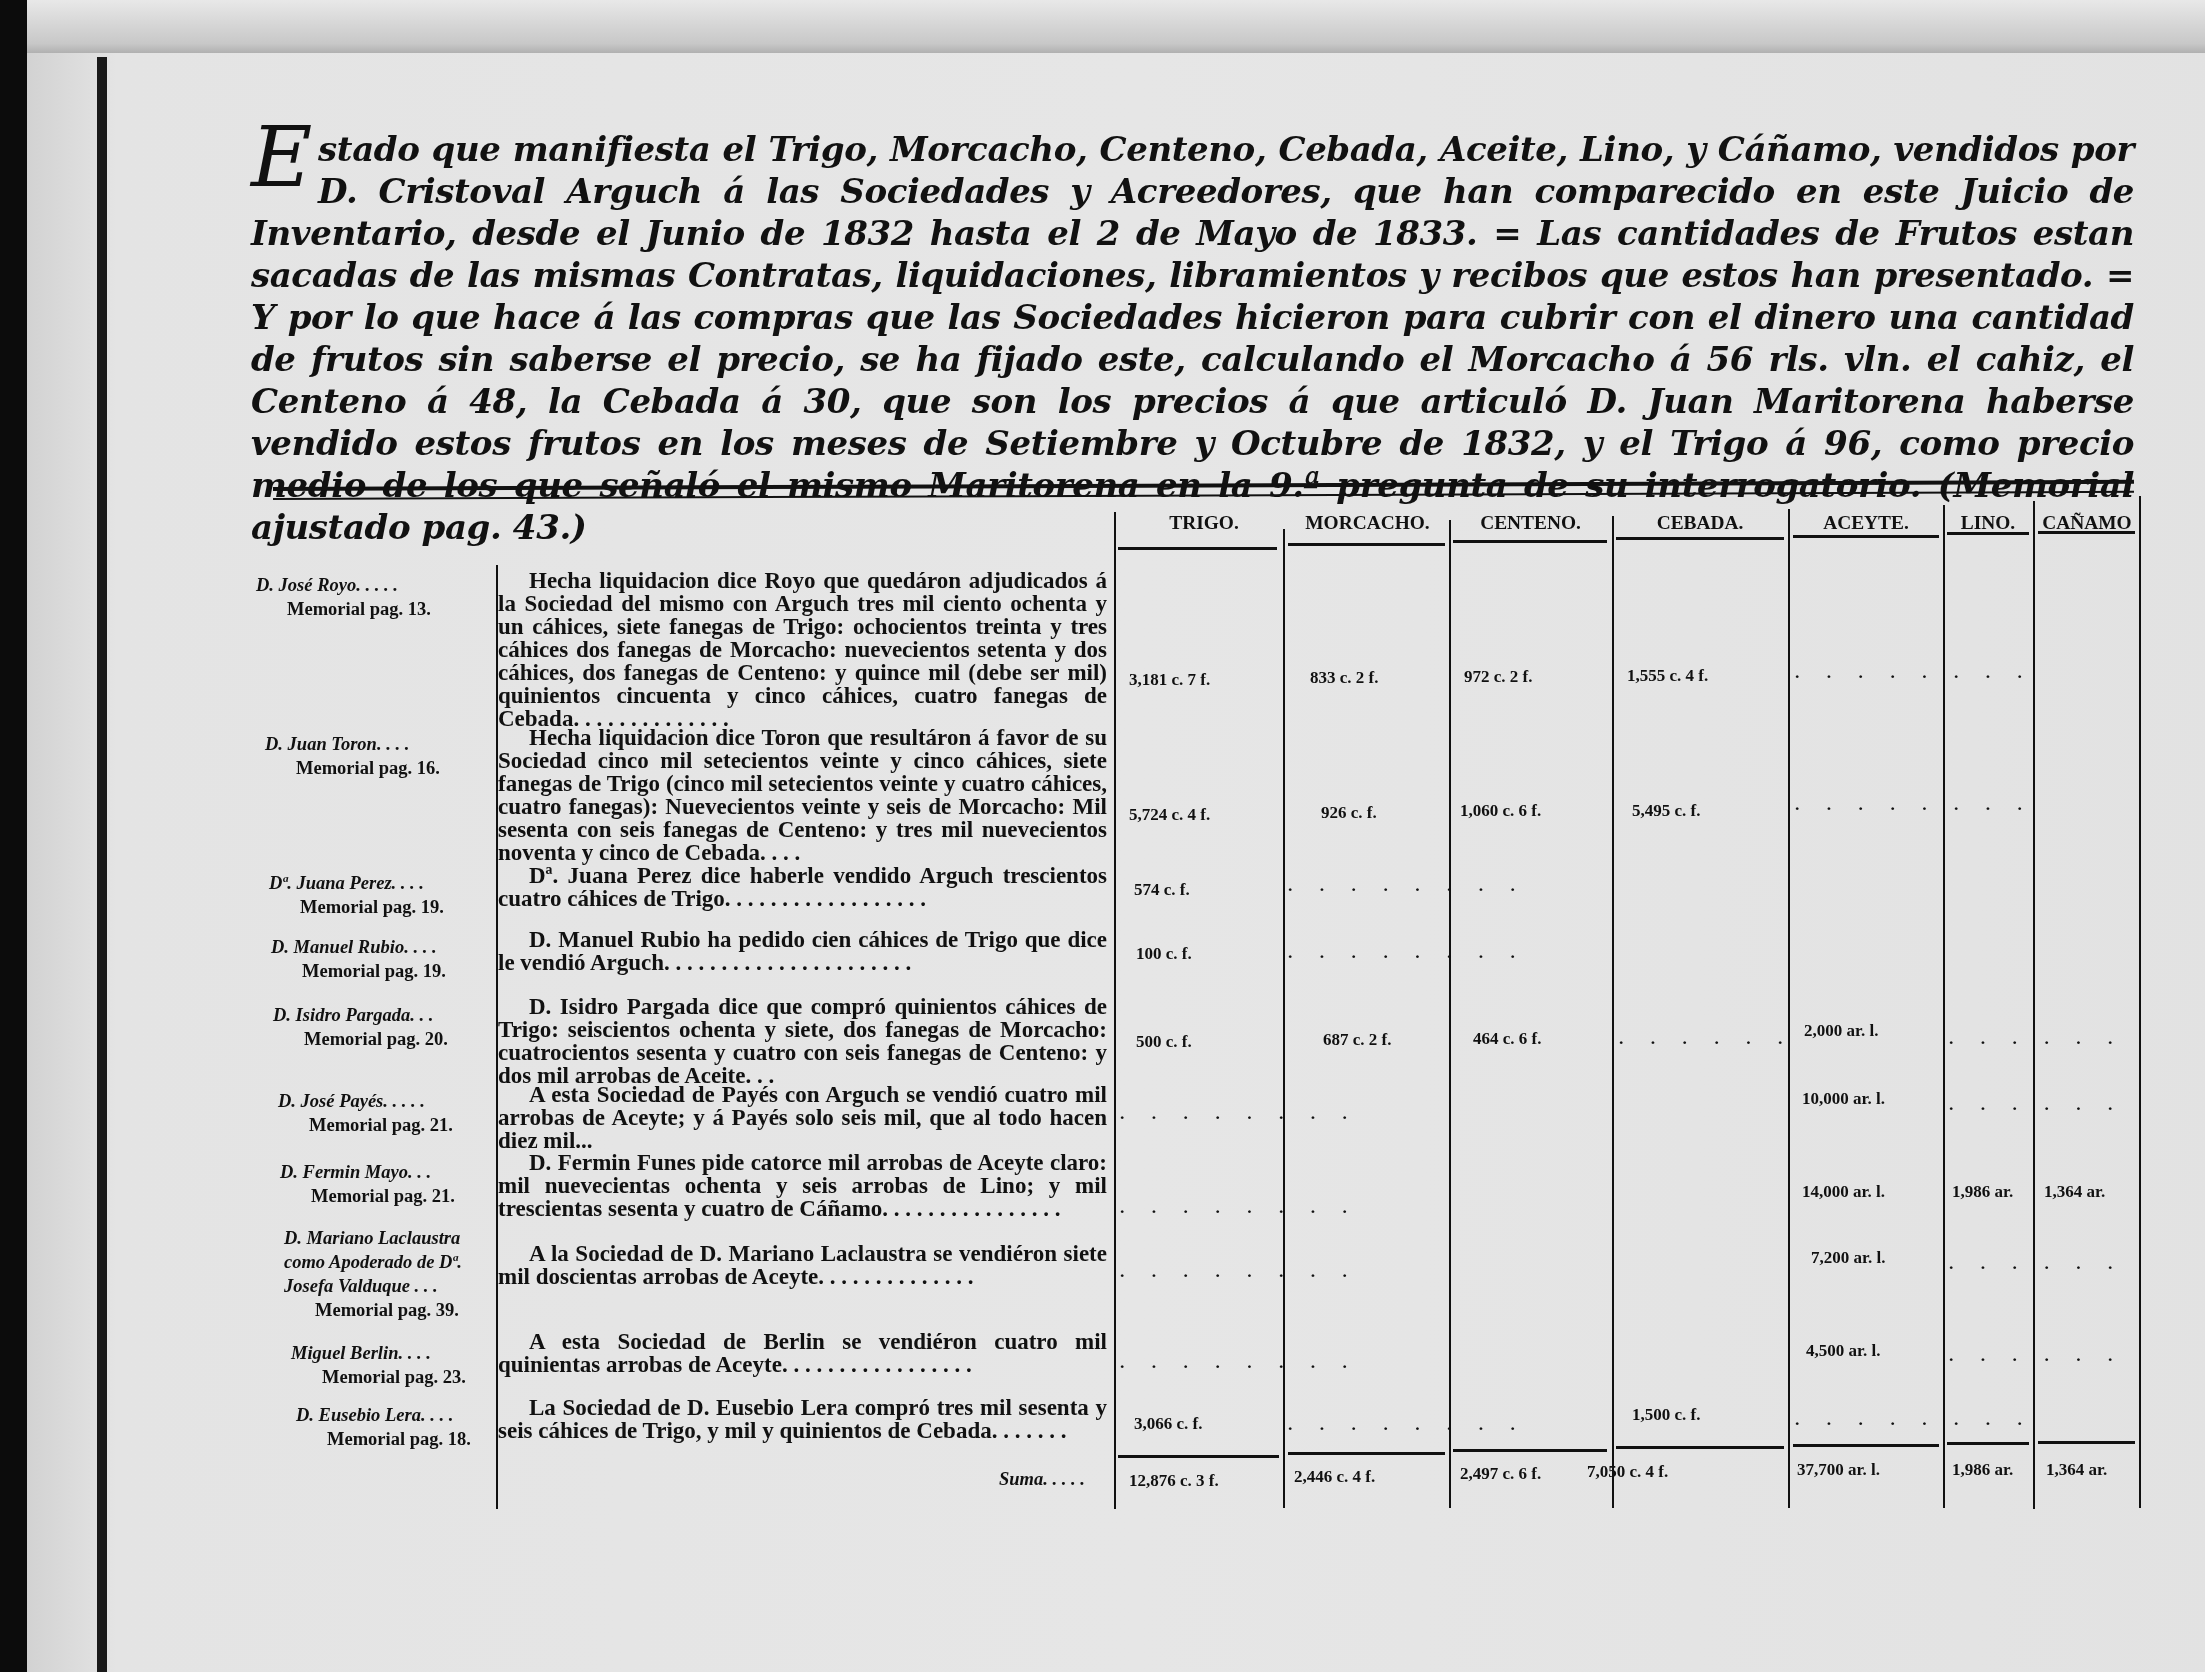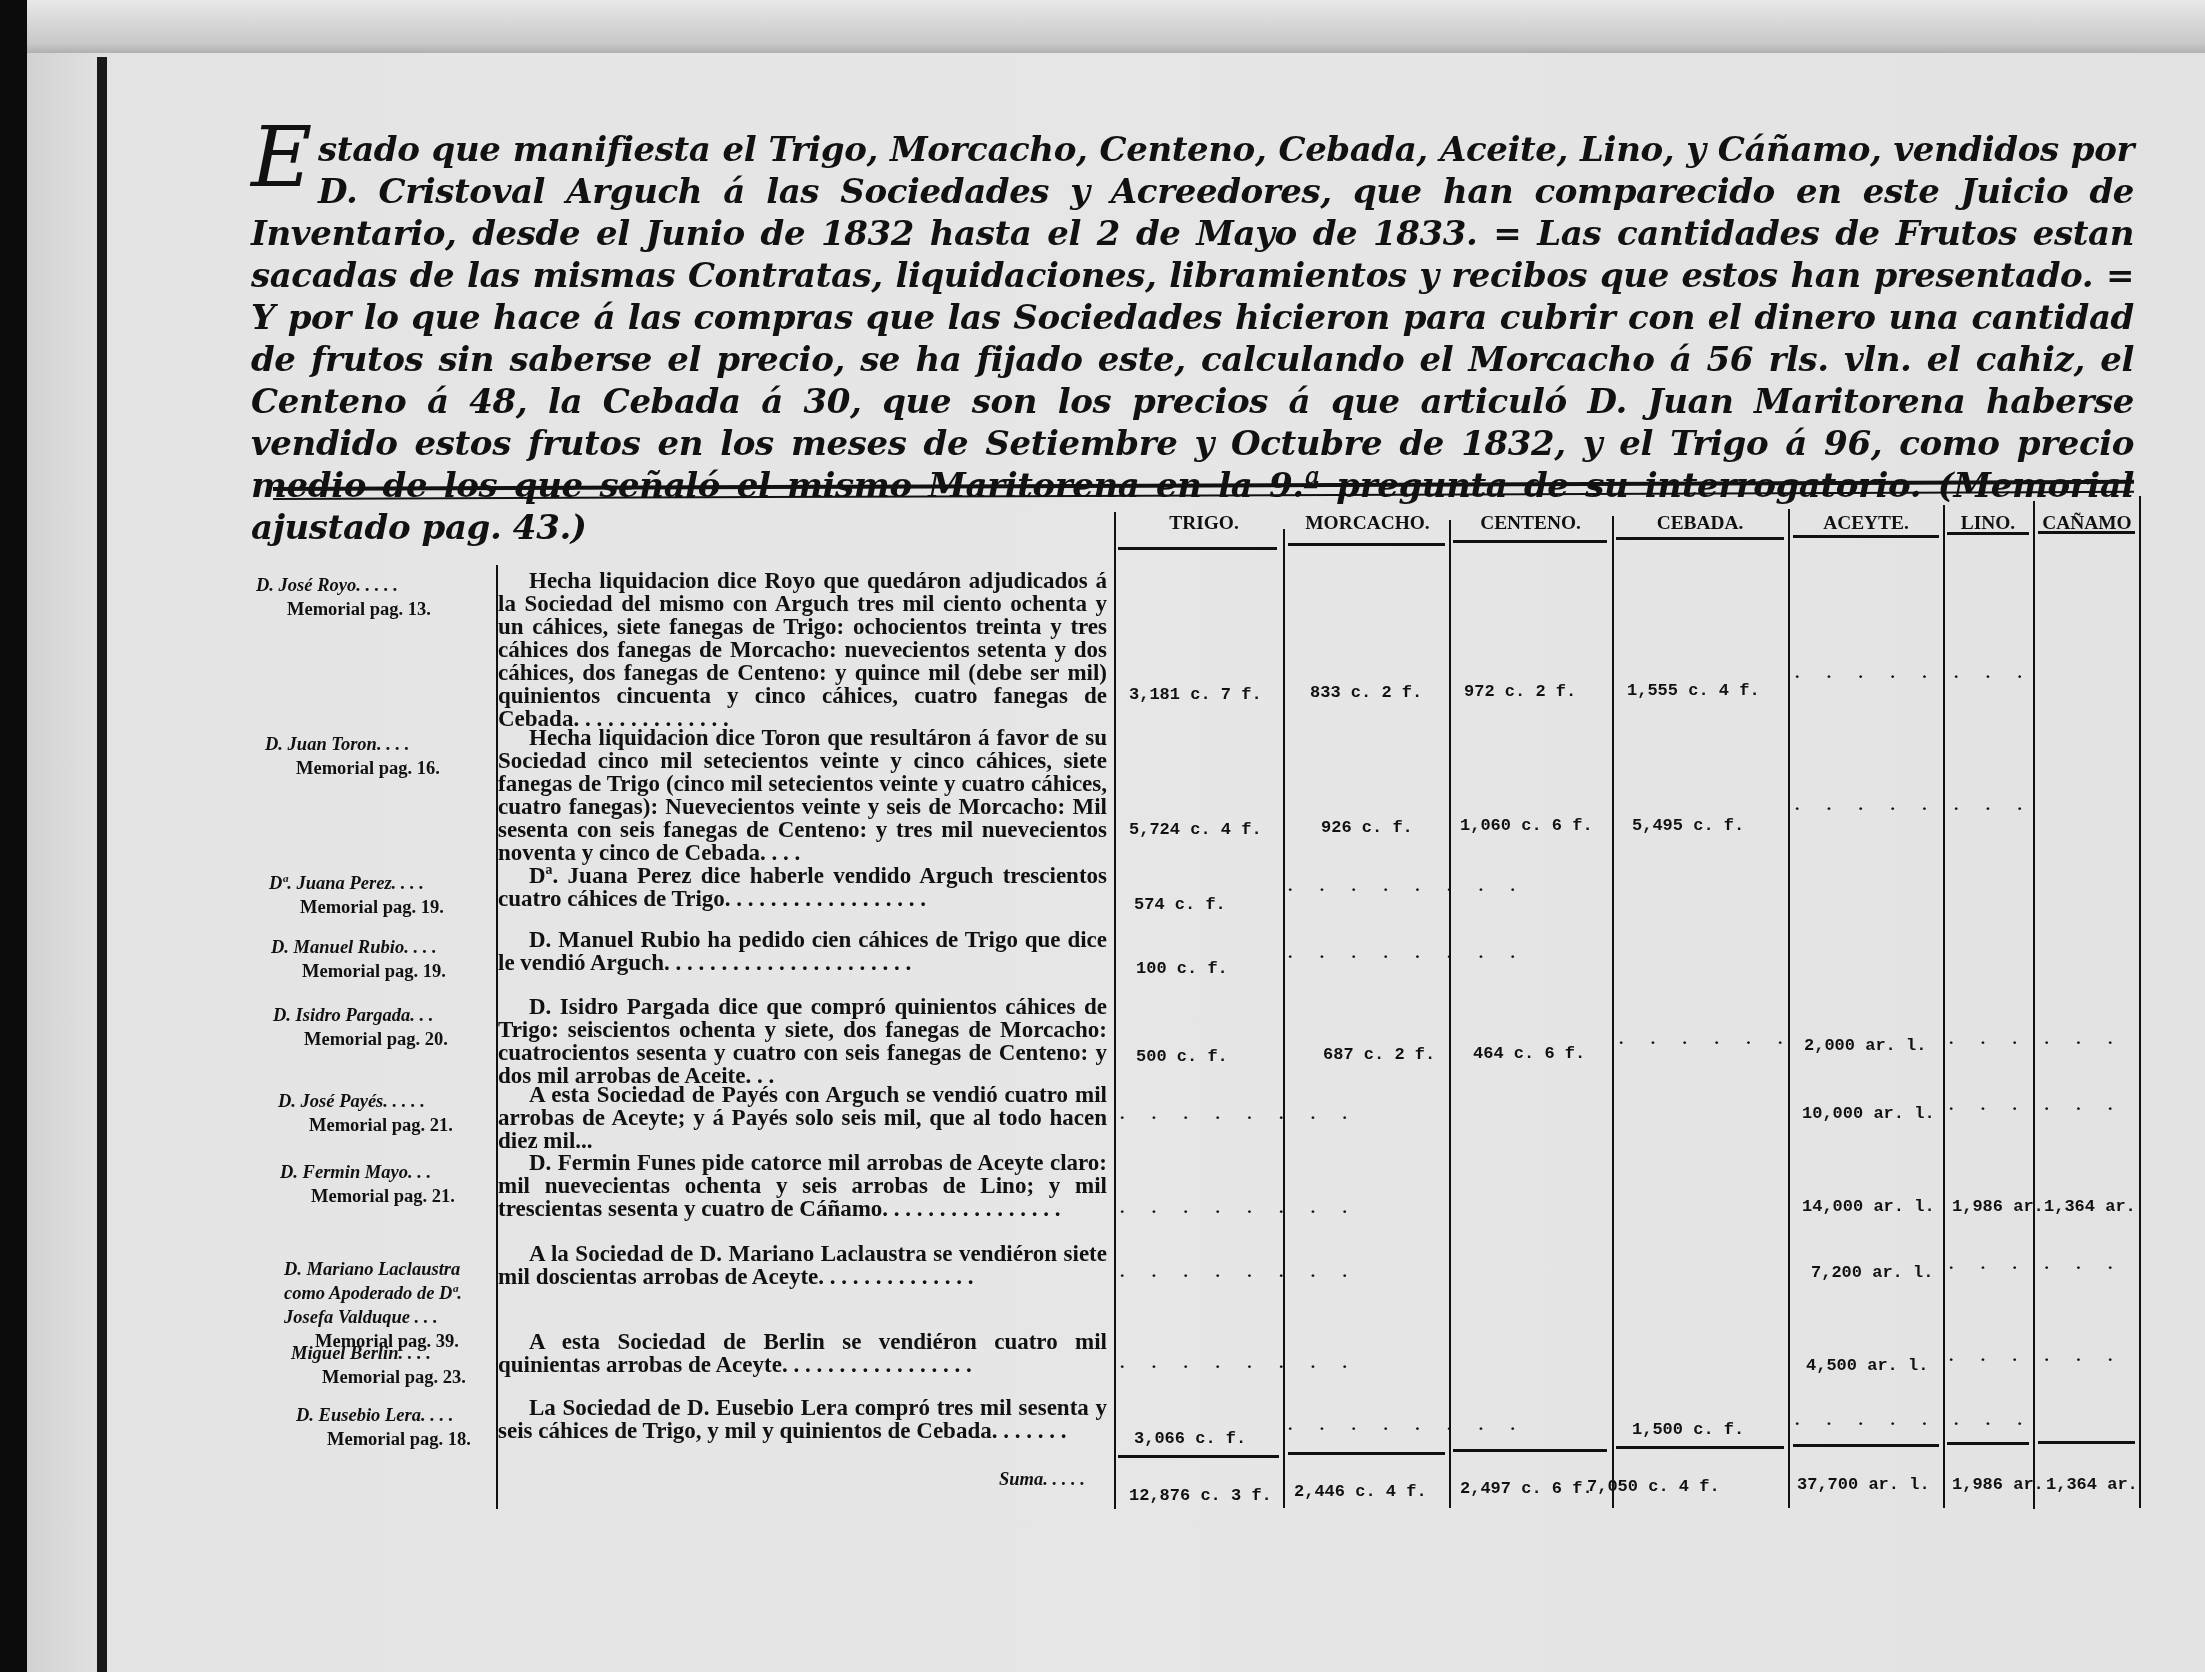--- a/index.html
+++ b/index.html
@@ -51,22 +51,22 @@
     position:absolute; font-size:18.5px; line-height:24px; font-weight:bold;
   }
   .name-cell .nm { font-style:italic; display:block; }
   .name-cell .pg { display:block; padding-left:31px; }
   .desc-cell {
     position:absolute; left:498px; width:609px;
     font-size:23px; line-height:23px; font-weight:bold; text-align:justify;
     text-indent:31px;
   }
   .num {
-    position:absolute; font-family:Liberation Mono, monospace;
-    font-weight:bold; font-size:17px; white-space:nowrap;margin-top:15px;
+    position:absolute; font-family:Liberation Serif, serif;
+    font-weight:bold; font-size:17px; white-space:nowrap;
   }
   .dots {
     position:absolute; font-size:17.6px; font-weight:bold; letter-spacing:11.5px;
     white-space:nowrap; overflow:hidden;
   }
   .suma-label {
     position:absolute; left:999px; top:1469px;
     font-style:italic; font-weight:bold; font-size:18.5px;
   }
   .total-rule { position:absolute; top:1460px; height:2.6px; background:#111; }
@@ -173,21 +173,21 @@
 <div class="name-cell" style="left:280px;top:1160px;width:212px;">
   <span class="nm">D. Fermin Mayo. . .</span>
   <span class="pg">Memorial pag. 21.</span>
 </div>
 <div class="desc-cell" style="top:1151px;">D. Fermin Funes pide catorce mil arrobas de Aceyte claro: mil nuevecientas ochenta y seis arrobas de Lino; y mil trescientas sesenta y cuatro de Cáñamo. . . . . . . . . . . . . . . .</div>
 <div class="dots" style="left:1120px;top:1197px;width:666px;">. . . . . . . .</div>
 <div class="num" style="left:1802px;top:1182px;">14,000 ar.  l.</div>
 <div class="num" style="left:1952px;top:1182px;">1,986 ar.</div>
 <div class="num" style="left:2044px;top:1182px;">1,364 ar.</div>
 
-<div class="name-cell" style="left:284px;top:1226px;width:207px;margin-top:31px;">
+<div class="name-cell" style="left:284px;top:1226px;width:207px;">
   <span class="nm">D. Mariano Laclaustra como Apoderado de Dª. Josefa Valduque . . .</span>
   <span class="pg">Memorial pag. 39.</span>
 </div>
 <div class="desc-cell" style="top:1242px;">A la Sociedad de D. Mariano Laclaustra se vendiéron siete mil doscientas arrobas de Aceyte. . . . . . . . . . . . . .</div>
 <div class="dots" style="left:1120px;top:1261px;width:666px;">. . . . . . . .</div>
 <div class="num" style="left:1811px;top:1248px;">7,200 ar.  l.</div>
 <div class="dots" style="left:1949px;top:1253px;width:185px;">. . . . . . . .</div>
 
 <div class="name-cell" style="left:291px;top:1341px;width:203px;">
   <span class="nm">Miguel Berlin. . . .</span>

